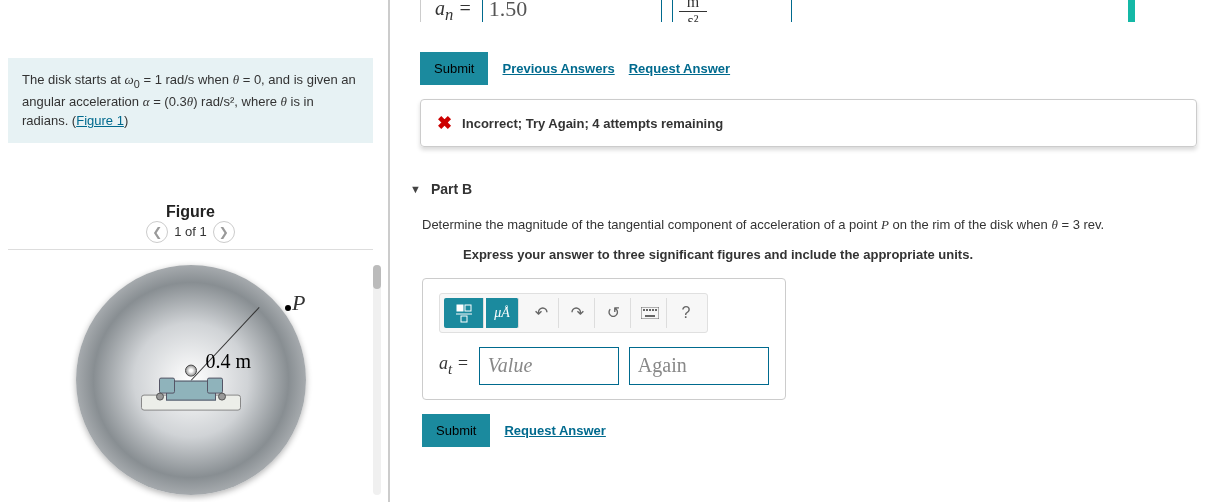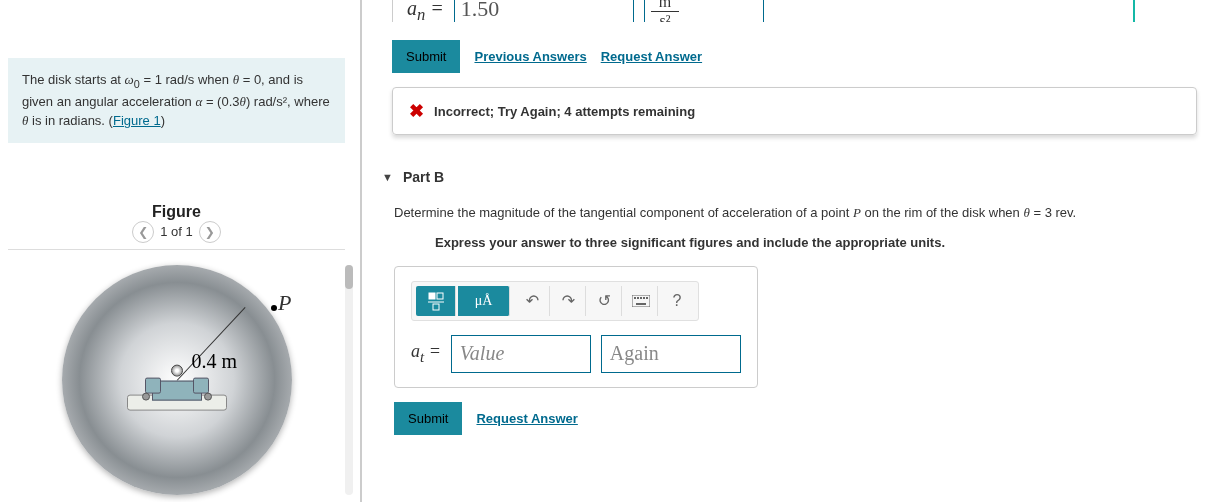--- a/index.html
+++ b/index.html
@@ -1,18 +1,18 @@
 <!DOCTYPE html>
 <html><head>
 <meta charset="utf-8">
 <style>
   * { box-sizing: border-box; margin: 0; padding: 0; }
   body { font-family: Arial, Helvetica, sans-serif; font-size: 13px; color: #333; background: #fff; }
   .container { display: flex; width: 1227px; height: 502px; }
-  .left-panel { width: 362px; padding: 10px 15px 10px 8px; border-right: 2px solid #ccc; position: relative; }
+  .left-panel { width: 390px; padding: 10px 15px 10px 8px; border-right: 2px solid #ccc; position: relative; }
   .right-panel { flex: 1; padding: 0 20px; overflow: hidden; }
 
   .problem-box { background: #e7f2f4; padding: 12px 14px; margin-top: 48px; font-size: 13px; line-height: 1.5; }
   .problem-box a { color: #006a8e; text-decoration: underline; }
 
   .figure-section { margin-top: 60px; }
   .figure-header { display: flex; justify-content: space-between; align-items: center; border-bottom: 1px solid #ddd; padding-bottom: 6px; flex-direction: column; }
   .figure-title { font-size: 16px; font-weight: bold; color: #222; }
   .nav-box { display: flex; align-items: center; gap: 6px; font-size: 13px; }
   .nav-arrow { width: 22px; height: 22px; border: 1px solid #ccc; border-radius: 50%; display: flex; align-items: center; justify-content: center; color: #999; cursor: pointer; font-size: 12px; }
@@ -33,21 +33,21 @@
   .hub-mount::before { left: -8px; }
   .hub-mount::after { right: -8px; }
   .hub-center { position: absolute; top: -12px; left: 50%; transform: translateX(-50%); width: 12px; height: 12px; border-radius: 50%; background: radial-gradient(circle, #fff 20%, #666 100%); border: 1px solid #444; }
   .bolt { position: absolute; bottom: 10px; width: 8px; height: 8px; background: #999; border: 1px solid #555; border-radius: 50%; }
   .bolt.b1 { left: 10px; }
   .bolt.b2 { right: 10px; }
   .frac { display: flex; flex-direction: column; align-items: center; }
   .frac-num { border-bottom: 1px solid #333; padding: 0 8px; font-size: 16px; }
   .frac-den { padding: 0 4px; font-size: 16px; }
 
-  .truncated-box { position: relative; height: 22px; overflow: hidden; border-left: 1px solid #ccc; border-right: 2px solid #14b8a6; border-bottom: none; margin-left: 10px; margin-right: 72px; margin-bottom: 18px; }
+  .truncated-box { position: relative; height: 22px; overflow: hidden; border-left: 1px solid #ccc; border-right: 7px solid #14b8a6; border-bottom: none; margin-left: 10px; margin-right: 72px; margin-bottom: 30px; }
   .truncated-row { position: absolute; bottom: -12px; left: 14px; display: flex; align-items: center; gap: 10px; font-family: 'Times New Roman', serif; font-size: 20px; }
   .truncated-row .val-box { width: 180px; height: 36px; border: 1px solid #006a8e; font-size: 22px; padding: 2px 6px; color: #555; background: #fff;}
   .truncated-row .u-box { width: 120px; height: 46px; border: 1px solid #006a8e; display: flex; align-items: center; padding: 0 6px; background: #fff; }
 
   .btn-row { display: flex; align-items: center; gap: 14px; margin: 14px 0 14px 10px; }
   .submit-btn { background: #1b8a9e; color: #000000; border: none; padding: 9px 14px; font-size: 13px; cursor: pointer; }
   .link { color: #006a8e; text-decoration: underline; font-size: 13px; cursor: pointer; font-weight: bold; }
 
   .feedback-box { border: 1px solid #ccc; border-radius: 4px; padding: 12px 16px; margin: 10px 10px 0; display: flex; align-items: center; gap: 10px; font-weight: bold; font-size: 13px; box-shadow: 0 3px 4px rgba(0,0,0,0.15); }
   .x-icon { color: #cc0000; font-size: 18px; font-weight: bold; }
@@ -58,21 +58,21 @@
 
   .part-body { margin-left: 12px; }
   .part-q { font-size: 13px; margin-bottom: 12px; line-height: 1.5; }
   .part-instr { font-size: 13px; font-weight: bold; margin-bottom: 16px; padding-left: 41px; }
 
   .answer-widget { border: 1px solid #ccc; border-radius: 4px; padding: 14px 16px; display: inline-block; }
   .toolbar { display: flex; align-items: center; gap: 2px; margin-bottom: 14px; background: #f7f7f7; padding: 4px; border: 1px solid #e0e0e0; border-radius: 3px; width: fit-content; }
   .tool { width: 34px; height: 30px; display: flex; align-items: center; justify-content: center; border-right: 1px solid #ddd; cursor: pointer; font-size: 14px; }
   .tool:last-child { border-right: none; }
   .tool-frac { background: #1b8a9e; color: #fff; width: 40px; border-radius: 2px 0 0 2px; }
-  .tool-mu { background: #1b8a9e; color: #fff; width: 52px; font-family: 'Times New Roman', serif; border-radius: 0 2px 2px 0; margin-right: 4px; }
+  .tool-mu { background: #1b8a9e; color: #fff; width: 33px; font-family: 'Times New Roman', serif; border-radius: 0 2px 2px 0; margin-right: 4px; font-style: italic; }
   .tool-plain { color: #666; font-size: 16px; }
 
   .input-row { display: flex; align-items: center; gap: 10px; font-family: 'Times New Roman', serif; font-size: 18px; }
   .input-row .lbl { font-style: italic; }
   .input-box { width: 140px; height: 38px; border: 1px solid #006a8e; font-family: 'Times New Roman', serif; font-size: 20px; font-style: italic; color: #888; padding: 0 8px; display: flex; align-items: center; }
   .units-box { width: 140px; height: 38px; border: 1px solid #006a8e; font-family: 'Times New Roman', serif; font-size: 20px; color: #888; padding: 0 8px; display: flex; align-items: center; }
 
   .ital { font-style: italic; font-family: 'Times New Roman', serif; }
 </style>
 </head>

